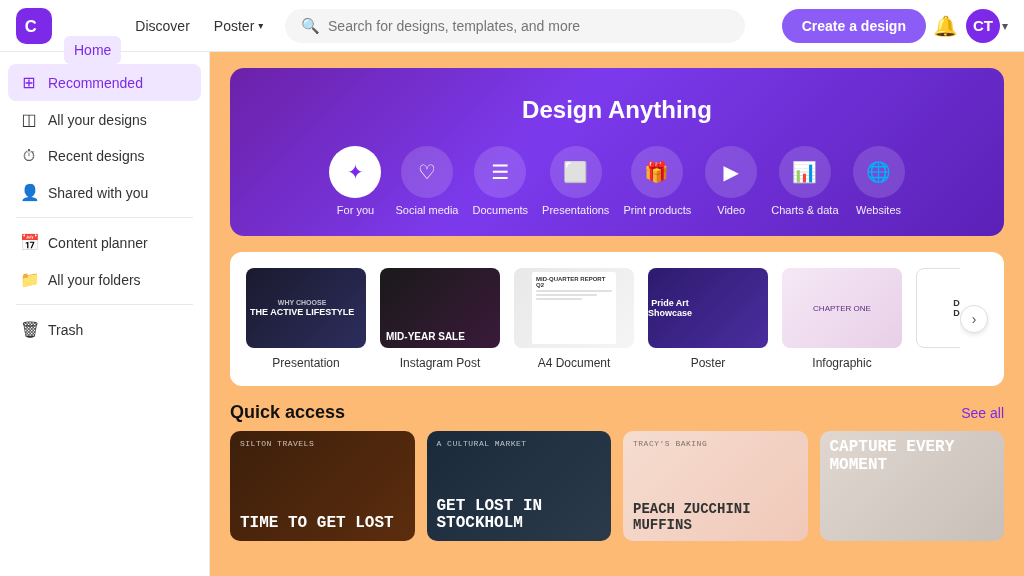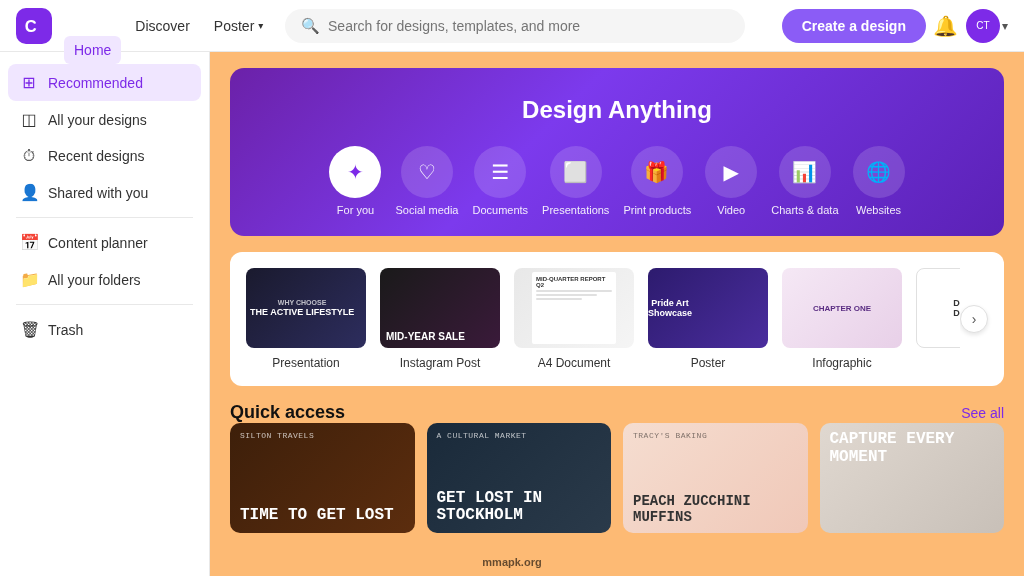--- a/index.html
+++ b/index.html
@@ -35,21 +35,21 @@
       background: #8b5cf6; color: #fff; border: none; border-radius: 24px;
       padding: 9px 20px; font-size: 14px; font-weight: 600; cursor: pointer;
     }
     .bell-btn {
       background: none; border: none; cursor: pointer; font-size: 20px; color: #555;
       width: 36px; height: 36px; display: flex; align-items: center; justify-content: center;
     }
     .avatar {
       width: 34px; height: 34px; border-radius: 50%; background: #7d2ae8;
       display: flex; align-items: center; justify-content: center; color: #fff;
-      font-size: 10px; font-weight: 400; cursor: pointer;
+      font-size: 15px; font-weight: 700; cursor: pointer;
     }
 
     
     .layout { display: flex; height: calc(576px - 52px); }
 
     
     .sidebar {
       width: 210px; background: #fff; padding: 12px 8px; flex-shrink: 0;
       border-right: 1px solid #e8e8e8; overflow-y: auto;
     }
@@ -93,21 +93,21 @@
     }
     .template-label { font-size: 12px; color: #333; text-align: center; }
     .strip-arrow {
       width: 28px; height: 28px; background: #fff; border: 1px solid #e0e0e0;
       border-radius: 50%; display: flex; align-items: center; justify-content: center;
       cursor: pointer; font-size: 14px; color: #555; flex-shrink: 0;
       box-shadow: 0 2px 4px rgba(0,0,0,0.1);
     }
 
     
-    .section-header { display: flex; justify-content: space-between; align-items: center; margin-bottom: 0; }
+    .section-header { display: flex; justify-content: space-between; align-items: center; margin-bottom: 8px; }
     .section-title { font-size: 18px; font-weight: 700; color: #111; }
     .see-all { font-size: 14px; color: #7d2ae8; cursor: pointer; font-weight: 500; }
     .quick-grid { display: grid; grid-template-columns: repeat(4, 1fr); gap: 12px; }
     .quick-card {
       border-radius: 10px; overflow: hidden; cursor: pointer;
       height: 110px; position: relative;
     }
 
     
     .thumb-presentation { background: linear-gradient(135deg, #1a1a2e, #2d2d5e); display: flex; align-items: center; justify-content: flex-start; }
@@ -285,21 +285,21 @@
                 <div>Showcase</div>
               </div>
             </div>
           </div>
           <span class="template-label">Poster</span>
         </div>
 
         <div class="template-item">
           <div class="template-thumb thumb-infographic">
             <div style="background:linear-gradient(135deg,#f5e8f5,#e8d0e8); width:100%; height:100%; display:flex; align-items:center; justify-content:center;">
-              <div style="color:#5a2d82; font-size:8px; font-weight:700; text-align:center;">CHAPTER ONE</div>
+              <div style="color:#5a2d82; font-size:8px; font-weight:400; text-align:center;">CHAPTER ONE</div>
             </div>
           </div>
           <span class="template-label">Infographic</span>
         </div>
 
         <div class="template-item">
           <div class="template-thumb thumb-logo">
             <div style="font-size:9px; font-weight:800; color:#333; text-transform:uppercase; letter-spacing:1px;">defile<br>de mod.</div>
           </div>
 
@@ -341,16 +341,15 @@
 
         <div class="quick-card card-photo">
           <div class="card-text-overlay">
             <div class="card-title" style="font-size:16px;">CAPTURE EVERY MOMENT</div>
           </div>
         </div>
 
       </div>
     </div>
 
-    <div class="watermark">mmapk.org</div>
 
   </main>
 </div>
 
 </body></html>

